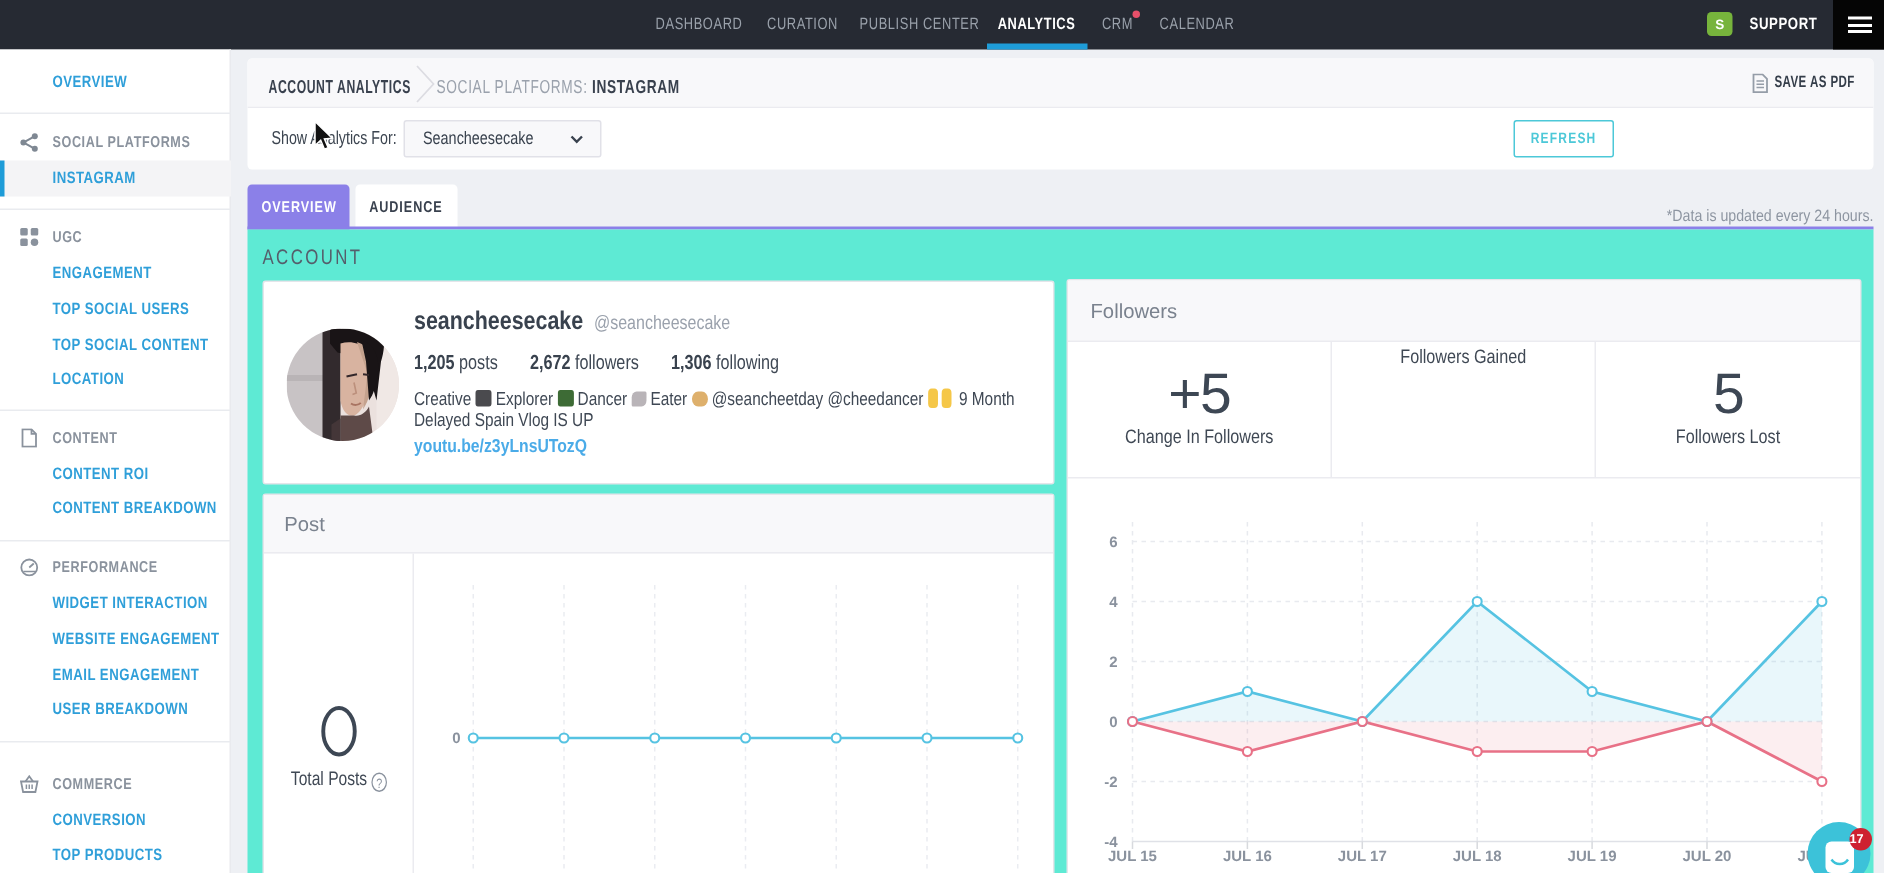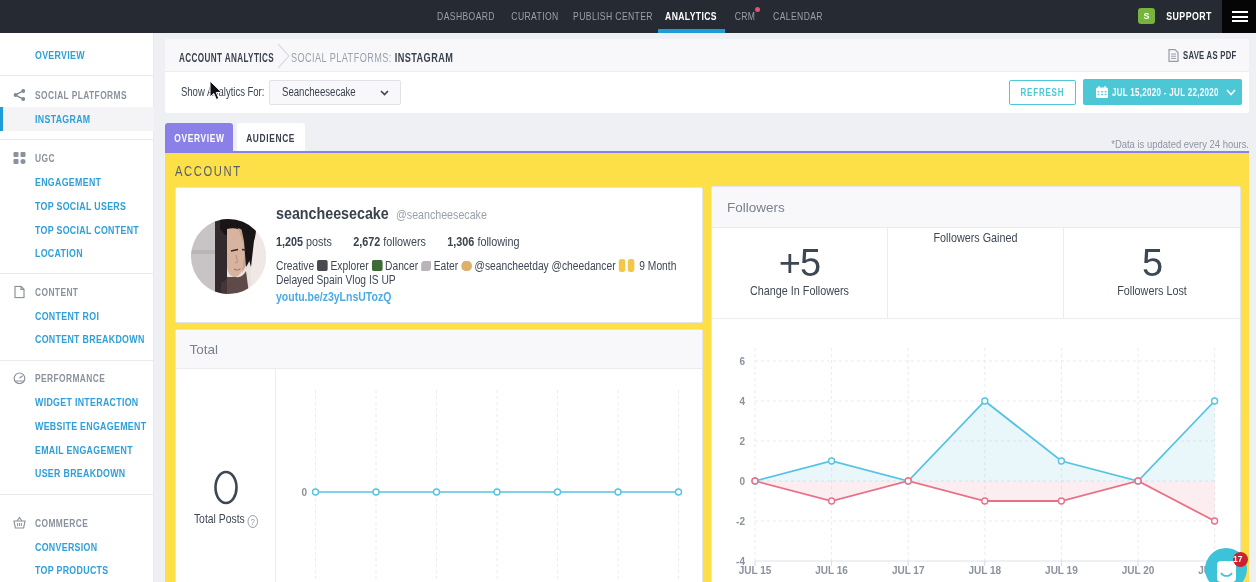--- a/index.html
+++ b/index.html
@@ -44,21 +44,21 @@
 #datebtn { position:absolute; left:918px; top:40px; width:159px; height:26px; background:#4bc7d6; border-radius:2px; color:#fff; }
 #datetext { position:absolute; left:29px; top:0; height:26px; line-height:26px; font-size:10.5px; font-weight:bold; letter-spacing:.4px; transform:scaleX(.76); transform-origin:left center; white-space:nowrap; }
 
 
 #tab-ov { position:absolute; left:165px; top:123px; width:68px; height:30px; background:#8b80e8; border-radius:3px 3px 0 0; color:#fff; font-size:10.5px; font-weight:bold; letter-spacing:.8px; text-align:center; line-height:30px; }
 #tab-au { position:absolute; left:237px; top:123px; width:68px; height:30px; background:#fff; border-radius:3px 3px 0 0; color:#39414e; font-size:10.5px; font-weight:bold; letter-spacing:.8px; text-align:center; line-height:30px; }
 #purpline { position:absolute; left:165px; top:150.5px; width:1084px; height:2.5px; background:#8b80e8; }
 #datanote { position:absolute; right:7px; top:138px; width:400px; text-align:right; font-size:11px; color:#8d95a1; transform:scaleX(.86); transform-origin:right center; }
 
 
-#panel { position:absolute; left:165px; top:153px; width:1084px; height:429px; background:#fde047; }
+#panel { position:absolute; left:165px; top:153px; width:1084px; height:429px; background:#5eead4; }
 #acchead { position:absolute; left:10px; top:10px; font-size:14px; font-weight:normal; letter-spacing:2px; color:#555e6b; transform:scaleX(.8); transform-origin:left center; }
 .card { position:absolute; background:#fff; border:1px solid #e4e5ea; border-radius:2px; }
 #acc-card { left:9.5px; top:34px; width:528px; height:136px; }
 #post-card { left:9.5px; top:175.5px; width:528px; height:260px; }
 #fol-card { left:546px; top:33px; width:530px; height:403px; }
 .cardhead { position:absolute; left:0; top:0; width:100%; background:#f8f8fa; border-bottom:1px solid #ebebf0; color:#7a828e; font-size:13.5px; }
 #avatar { position:absolute; left:15px; top:31px; width:75px; height:75px; border-radius:50%; overflow:hidden; }
 #uname { position:absolute; left:100px; top:16px; font-size:17px; font-weight:bold; color:#39424e; transform:scaleX(.84); transform-origin:left center; white-space:nowrap; }
 #uhandle { position:absolute; left:220.5px; top:19px; font-size:13px; color:#9aa1ac; transform:scaleX(.82); transform-origin:left center; white-space:nowrap; }
 #ustats { position:absolute; left:100px; top:46px; font-size:13.5px; color:#3f4854; transform:scaleX(.8); transform-origin:left center; white-space:nowrap; }
@@ -180,41 +180,20 @@
       </svg>
   </div>
   <div id="filtlabel">Show Analytics For:</div>
   <div id="dropdown">
       <span id="ddtext">Seancheesecake</span>
     <svg class="abs" style="right:11px;top:9px" width="9" height="6" viewBox="0 0 9 6">
         <path d="M1 1 4.5 4.5 8 1" fill="none" stroke="#39424e" stroke-width="1.6"></path>
       </svg>
   </div>
   <div id="refreshbtn"><span>REFRESH</span></div>
-  <div id="datebtn">
-    <svg class="abs" style="left:13px;top:7px" width="12" height="12" viewBox="0 0 12 12">
-        <g fill="#fff">
-          <rect x="0" y="1.5" width="12" height="10.5" rx="1.5"></rect>
-          <rect x="2.2" y="0" width="1.6" height="3" rx="0.8" fill="#fff"></rect>
-          <rect x="8.2" y="0" width="1.6" height="3" rx="0.8" fill="#fff"></rect>
-        </g>
-        <g fill="#4bc7d6">
-          <rect x="1.6" y="5" width="1.7" height="1.4"></rect>
-          <rect x="5.15" y="5" width="1.7" height="1.4"></rect>
-          <rect x="8.7" y="5" width="1.7" height="1.4"></rect>
-          <rect x="1.6" y="7.8" width="1.7" height="1.4"></rect>
-          <rect x="5.15" y="7.8" width="1.7" height="1.4"></rect>
-          <rect x="8.7" y="7.8" width="1.7" height="1.4"></rect>
-        </g>
-      </svg>
-    <div id="datetext">JUL 15,2020 - JUL 22,2020</div>
-    <svg class="abs" style="right:6px;top:10px" width="10" height="7" viewBox="0 0 10 7">
-        <path d="M1 1 5 5.5 9 1" fill="none" stroke="#fff" stroke-width="1.6"></path>
-      </svg>
-  </div>
 </div>
 
 <div id="tab-ov"><span style="display:inline-block;transform:scaleX(.8)">OVERVIEW</span></div>
 <div id="tab-au"><span style="display:inline-block;transform:scaleX(.8)">AUDIENCE</span></div>
 <div id="purpline"></div>
 <div id="datanote">*Data is updated every 24 hours.</div>
 
 <div id="panel">
   <div id="acchead">ACCOUNT</div>
 
@@ -238,21 +217,21 @@
       </svg>
     </div>
     <div id="uname">seancheesecake</div>
     <div id="uhandle">@seancheesecake</div>
     <div id="ustats"><b>1,205</b> posts <span style="padding-left:23px"><b>2,672</b> followers</span> <span style="padding-left:23px"><b>1,306</b> following</span></div>
     <div id="ubio">Creative <span class="emoji" id="em-cam"></span> Explorer <span class="emoji" id="em-park"></span> Dancer <span class="emoji" id="em-shoe"></span> Eater <span class="emoji" id="em-pan"></span> @seancheetday @cheedancer <span class="emoji" id="em-h1"></span><span class="emoji" id="em-h2"></span> 9 Month<br>Delayed Spain Vlog IS UP</div>
     <div id="ulink">youtu.be/z3yLnsUTozQ</div>
   </div>
 
   <div class="card" id="post-card">
-    <div class="cardhead" style="height:39.5px;line-height:39.5px"><span style="margin-left:14px">Total</span></div>
+    <div class="cardhead" style="height:39.5px;line-height:39.5px"><span style="margin-left:14px">Post</span></div>
     <div style="position:absolute;left:0;top:39.5px;width:100.5px;height:219.5px;border-right:1px solid #ebebf0"></div>
     <svg class="abs" style="left:0px;top:132.5px" width="100" height="50" viewBox="0 0 100 50">
         <ellipse cx="50" cy="25.5" rx="10.5" ry="15.5" fill="none" stroke="#3d4754" stroke-width="2.6"></ellipse>
       </svg>
     <div id="totalposts">Total Posts <span id="qmark">?</span></div>
     <svg class="abs" style="left:100.5px;top:39.5px" width="427" height="219" viewBox="0 0 427 219">
       <g stroke="#eaecf1" stroke-width="1" stroke-dasharray="3,3">
         <path d="M39.5 21 V219 M100 21 V219 M160.5 21 V219 M221 21 V219 M281.5 21 V219 M342 21 V219 M402.5 21 V219"></path>
       </g>
       <text x="31" y="126.5" font-size="10" font-weight="bold" fill="#8a929e" text-anchor="end">0</text>

